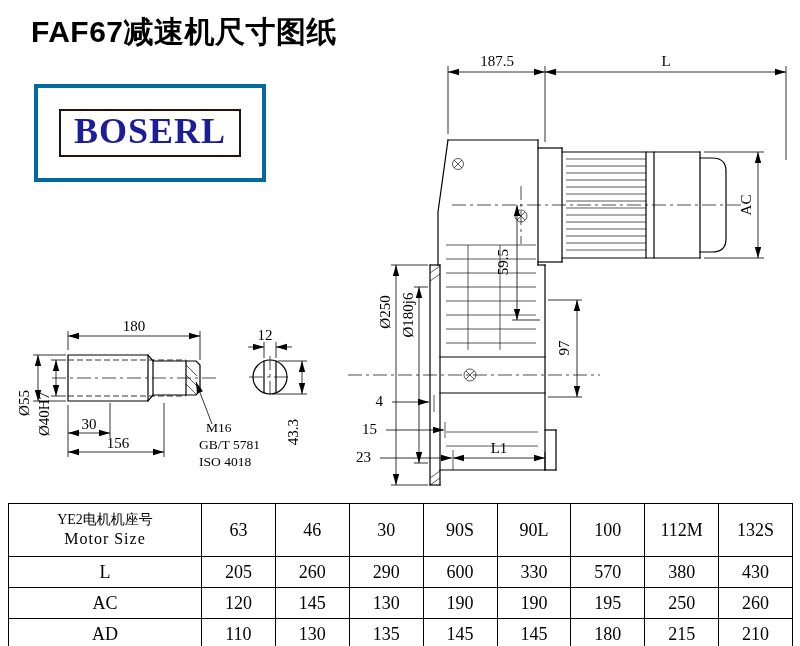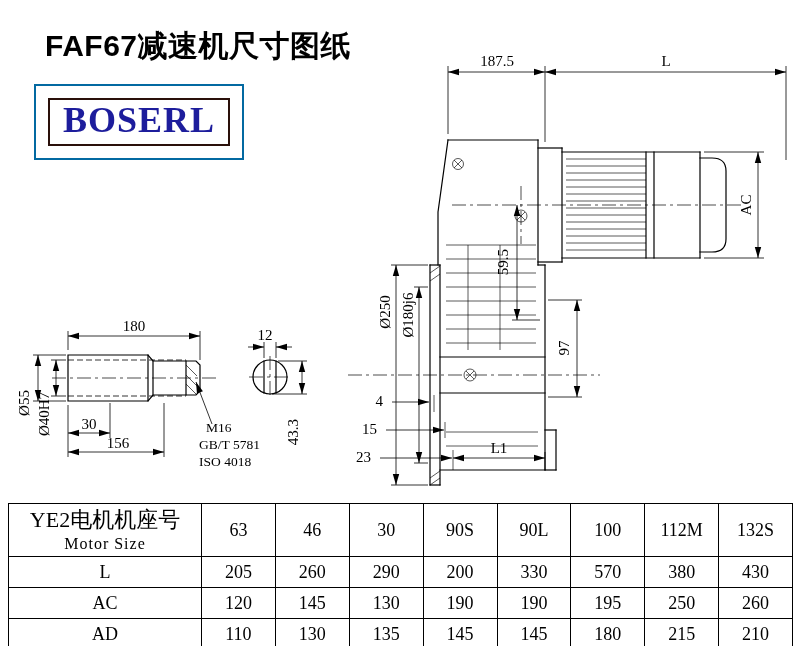--- a/index.html
+++ b/index.html
@@ -1,44 +1,44 @@
 <!DOCTYPE html>
 <html><head>
 <meta charset="utf-8">
 <style>
   html,body{margin:0;padding:0;background:#fff;}
   body{width:800px;height:646px;position:relative;overflow:hidden;
        font-family:"Liberation Sans",sans-serif;color:#000;}
 
-  .page-title{position:absolute;left:27px;top:8px;margin:18px;
+  .page-title{position:absolute;left:27px;top:8px;margin:4px;
     font-size:30px;font-weight:bold;letter-spacing:.5px;
     font-family:"Liberation Sans",sans-serif;}
 
-  .logo{position:absolute;left:34px;top:84px;border:2px solid #0369a1;
-        background:#fff;padding:12px;}
+  .logo{position:absolute;left:34px;top:84px;border:4px solid #0369a1;
+        background:#fff;padding:21px;}
   .logo-inner{border:2px solid #2a100a;padding:0 13px 3px 13px;}
   .logo-inner span{font-family:"Liberation Serif",serif;font-weight:bold;
         font-size:36px;color:#1d1d9c;letter-spacing:1px;line-height:1.15;}
 
   svg.drawing{position:absolute;left:0;top:0;}
   svg .ln{stroke:#000;stroke-width:1.2;fill:none;stroke-linecap:square;}
   svg .thin{stroke:#000;stroke-width:.65;fill:none;}
   svg .dim{stroke:#000;stroke-width:.8;fill:none;}
   svg .cl{stroke:#000;stroke-width:.7;fill:none;stroke-dasharray:14 4 3 4;}
   svg .hid{stroke:#000;stroke-width:.8;fill:none;stroke-dasharray:6 3;}
   svg text{font-family:"Liberation Serif",serif;font-size:15px;fill:#000;}
   svg text.sm{font-size:13.5px;}
 
   table.dim-table{position:absolute;left:8px;top:503px;width:785px;
     border-collapse:collapse;table-layout:fixed;}
   table.dim-table td{border:1.2px solid #000;text-align:center;
     vertical-align:middle;padding:0;height:30px;
     font-family:"Liberation Serif",serif;font-size:18px;}
   table.dim-table tr.head td{height:52px;}
-  .cn{font-size:22px;line-height:1.2;}
+  .cn{font-size:14px;line-height:1.2;}
   .en{font-family:Liberation Serif, serif;font-size:16px;
       letter-spacing:1px;line-height:1.2;}
 </style>
 </head>
 <body>
 
 <h1 class="page-title">FAF67减速机尺寸图纸</h1>
 
 <div class="logo">
   <div class="logo-inner">
@@ -284,21 +284,21 @@
       <td>90L</td>
       <td>100</td>
       <td>112M</td>
       <td>132S</td>
     </tr>
     <tr>
       <td>L</td>
       <td>205</td>
       <td>260</td>
       <td>290</td>
-      <td>200</td>
+      <td>600</td>
       <td>330</td>
       <td>570</td>
       <td>380</td>
       <td>430</td>
     </tr>
     <tr>
       <td>AC</td>
       <td>120</td>
       <td>145</td>
       <td>130</td>

